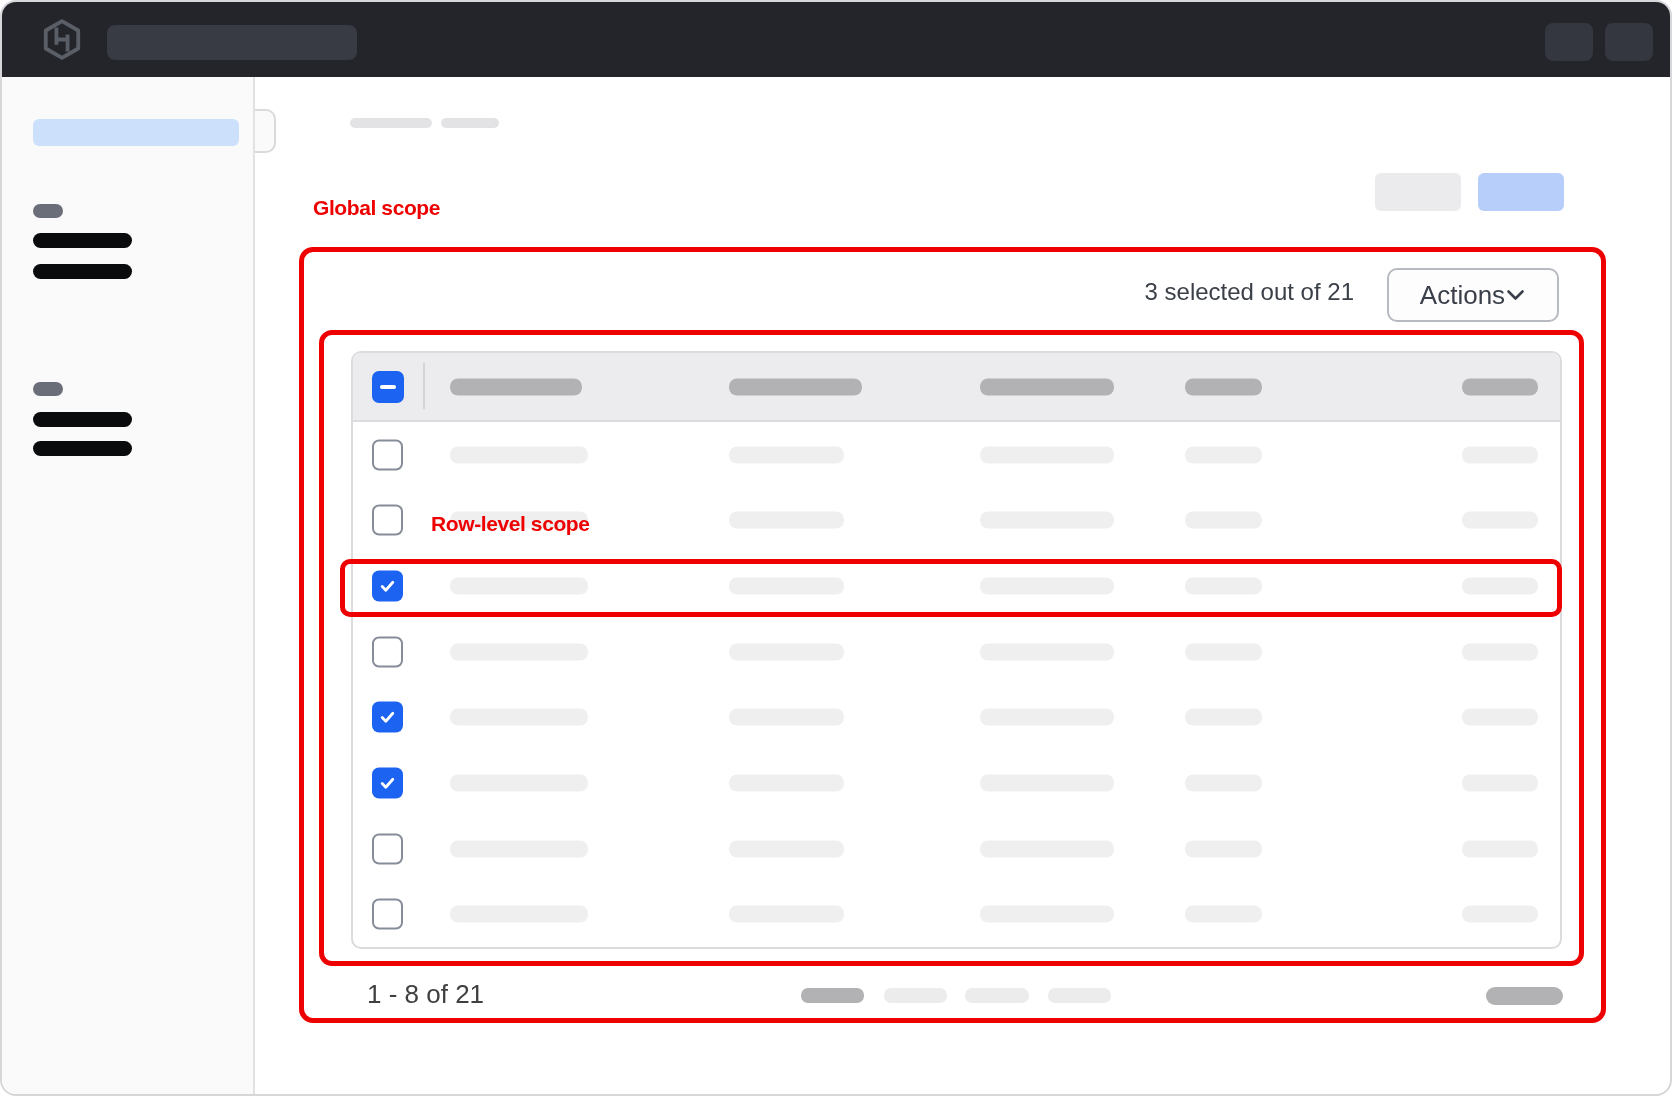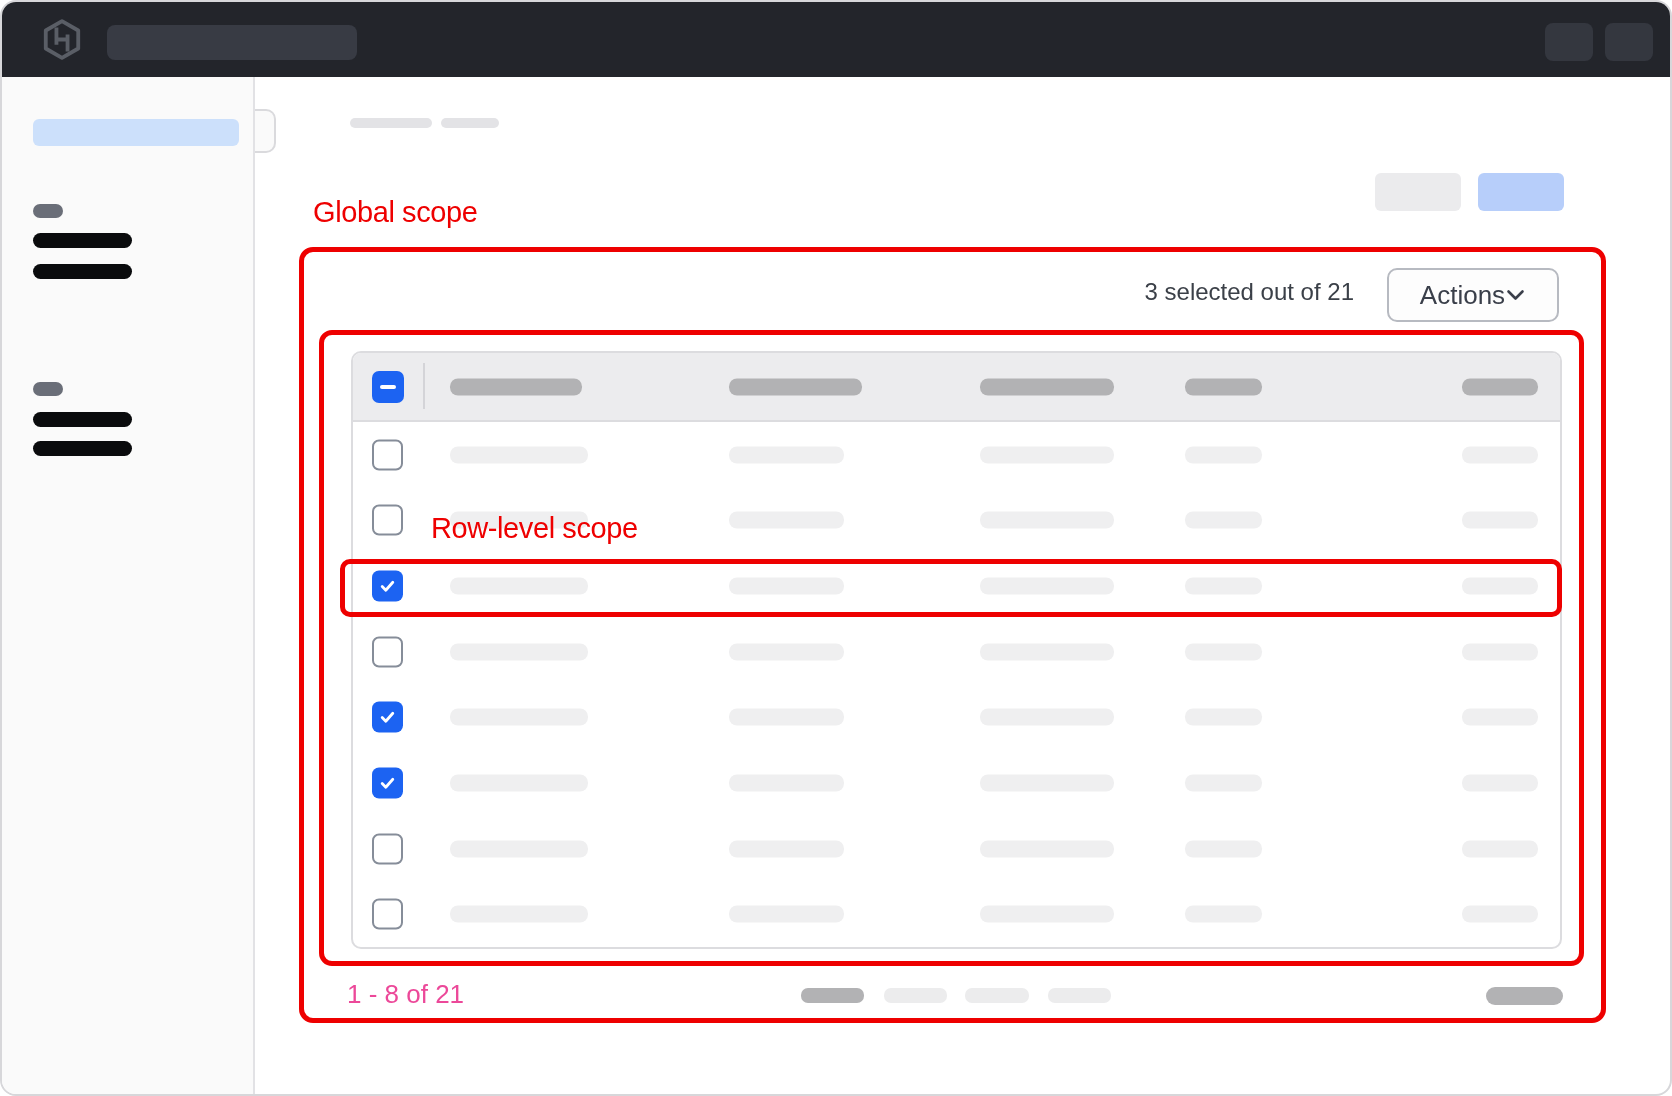--- a/index.html
+++ b/index.html
@@ -26,21 +26,21 @@
 
   
   .crumb{position:absolute;height:10px;border-radius:5px;background:#E3E3E6;top:116px;}
   .crumb.a{left:348px;width:82px;}
   .crumb.b{left:439px;width:58px;}
   .ph-btn{position:absolute;top:171px;width:86px;height:38px;border-radius:6px;}
   .ph-btn.grey{left:1373px;background:#EBEBED;}
   .ph-btn.blue{left:1476px;background:#B7CEFA;}
 
   
-  .anno-label{position:absolute;color:var(--red);font-weight:400;font-size:29px;letter-spacing:-0.4px;
+  .anno-label{position:absolute;color:var(--red);font-weight:700;font-size:21px;letter-spacing:-0.4px;
               white-space:nowrap;z-index:60;}
   .lbl-global{left:311px;top:194px;}
   .lbl-page{left:337px;top:281px;}
   .lbl-row{left:429px;top:510px;}
   .anno-rect{position:absolute;border:5px solid var(--red);box-sizing:border-box;z-index:50;pointer-events:none;}
   .rect-global{left:297px;top:245px;width:1307px;height:776px;border-radius:14px;}
   .rect-page{left:317px;top:328px;width:1265px;height:636px;border-radius:13px;}
   .rect-row{left:338px;top:557px;width:1222px;height:58px;border-radius:10px;}
 
   
@@ -72,21 +72,21 @@
       box-sizing:border-box;border-radius:7px;border:2px solid #868D99;background:#fff;
       display:flex;align-items:center;justify-content:center;}
   .thead .cb{width:32px;height:32px;}
   .cb .check{display:none;}
   .cb.checked,.cb.indeterminate{border:none;background:var(--cb-blue);}
   .cb.checked .check{display:block;}
   .cb .minus{display:none;width:16px;height:4px;border-radius:2px;background:#fff;}
   .cb.indeterminate .minus{display:block;}
 
   
-  .range-text{position:absolute;left:345px;top:977px;font-size:26px;color:#ec4899;white-space:nowrap;}
+  .range-text{position:absolute;left:365px;top:977px;font-size:26px;color:#404040;white-space:nowrap;}
   .pgpill{position:absolute;top:986px;height:15px;border-radius:7px;background:#ECECED;}
   .pg1{left:799px;width:63px;background:#B2B2B4;}
   .pg2{left:882px;width:63px;}
   .pg3{left:963px;width:64px;}
   .pg4{left:1046px;width:63px;}
   .pg-size{left:1484px;top:985px;width:77px;height:18px;border-radius:9px;background:#B2B2B4;position:absolute;}
 </style>
 </head>
 <body>
 

